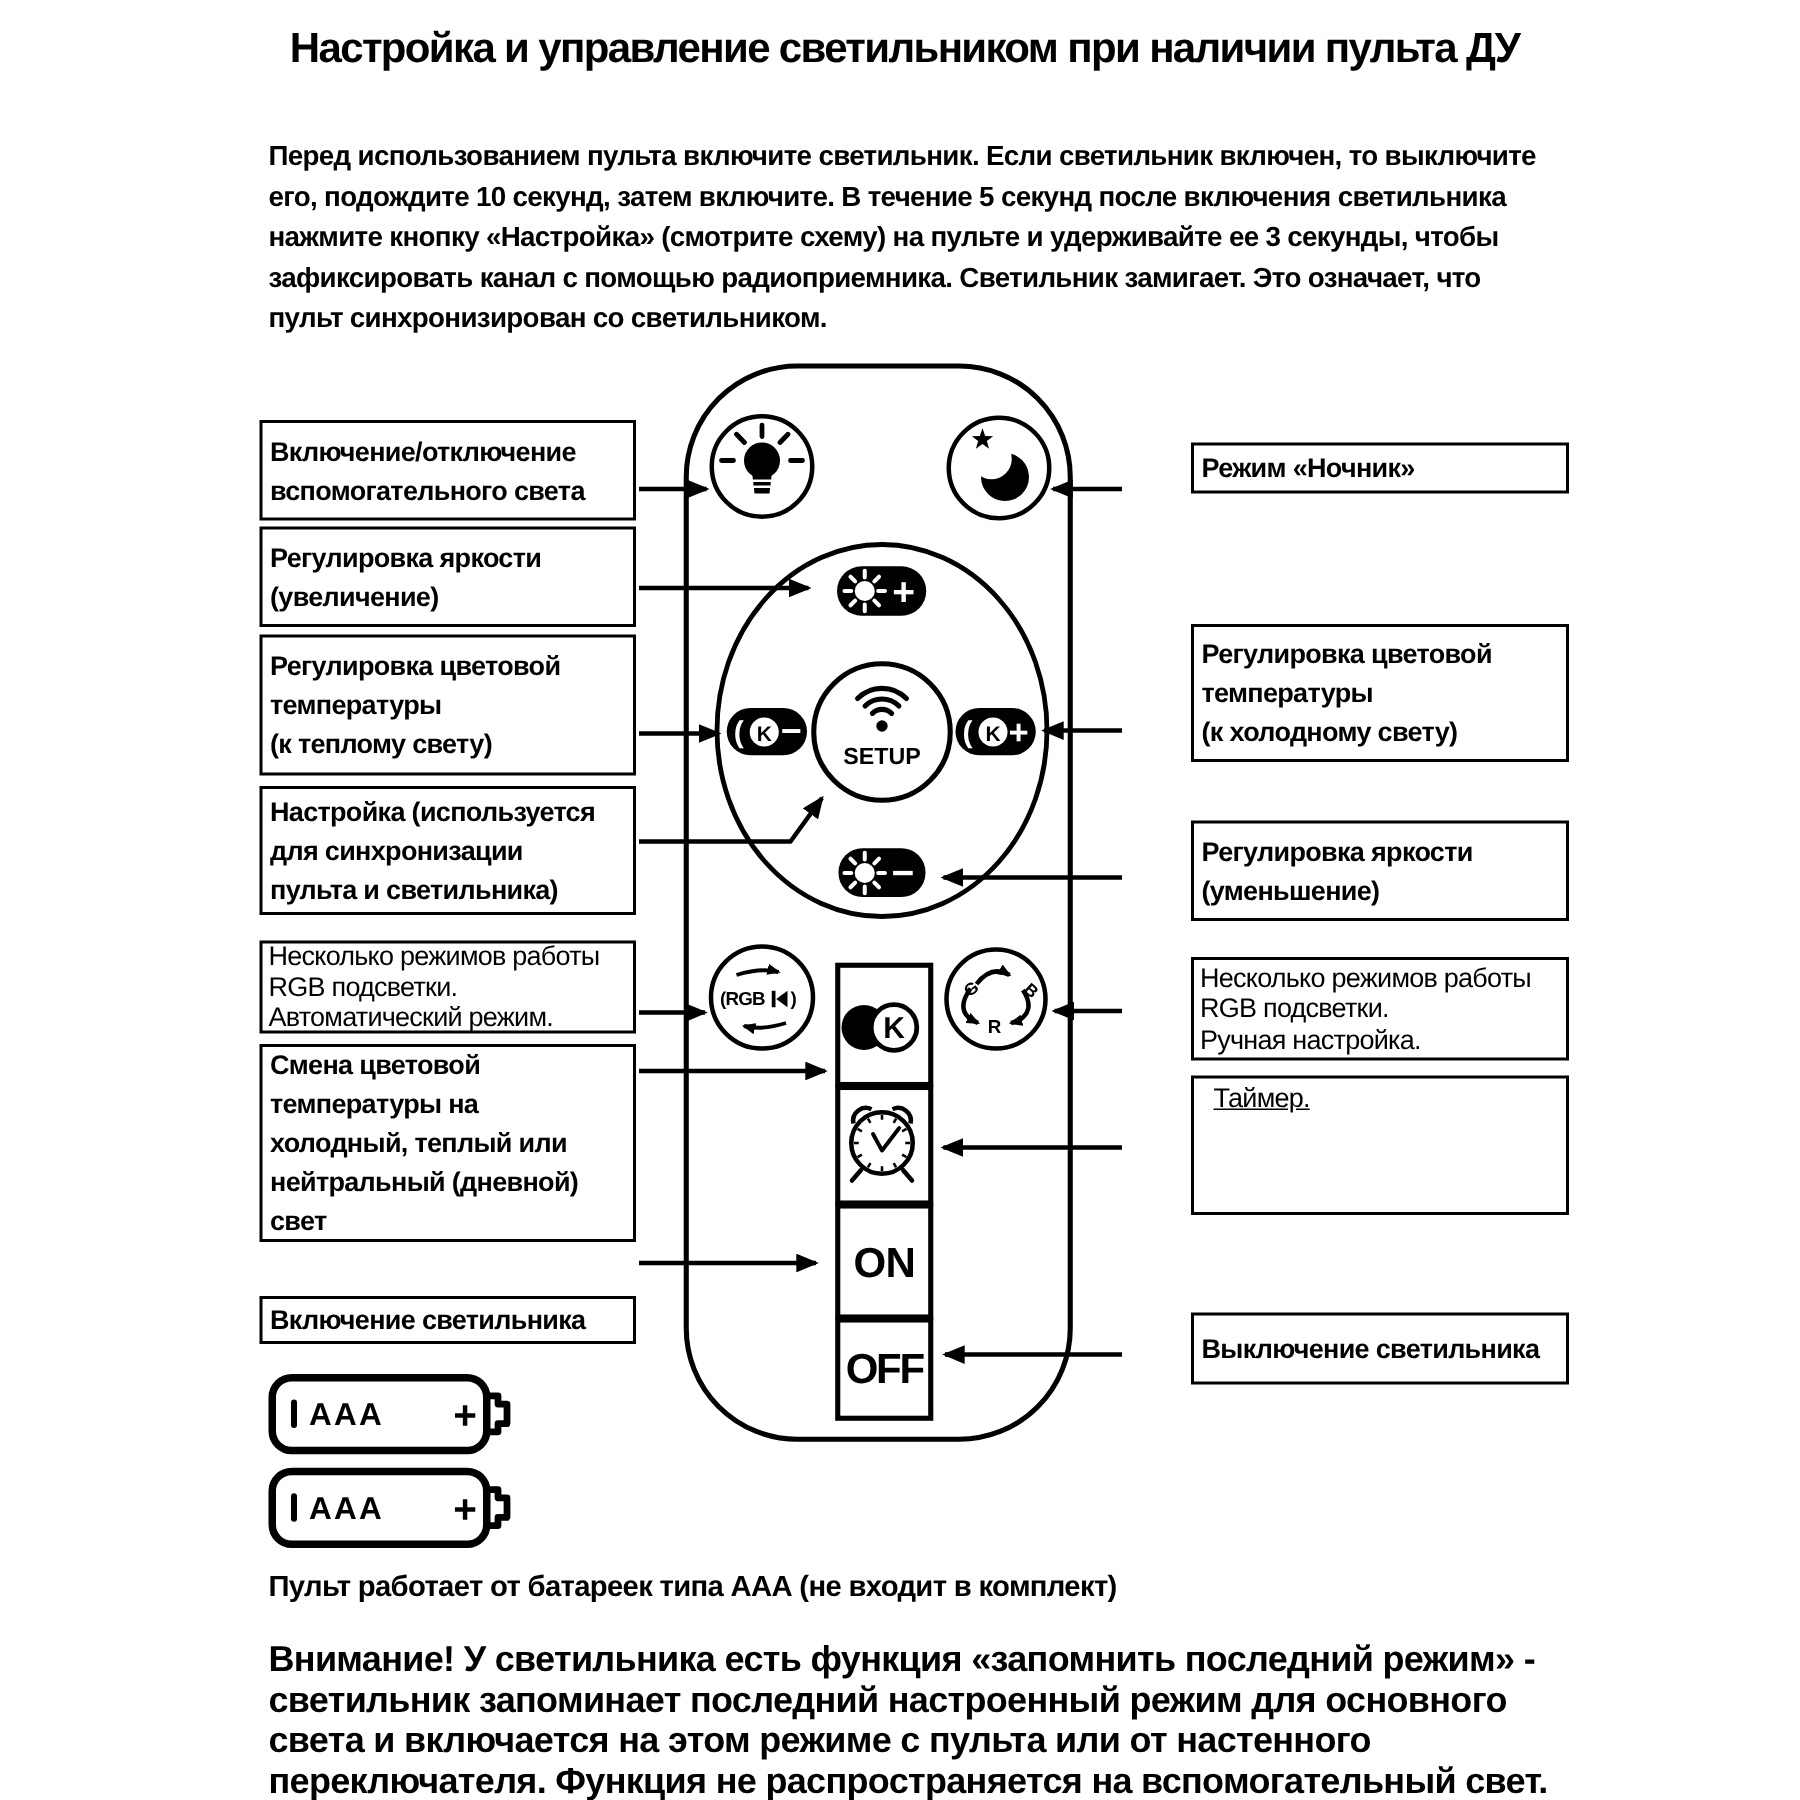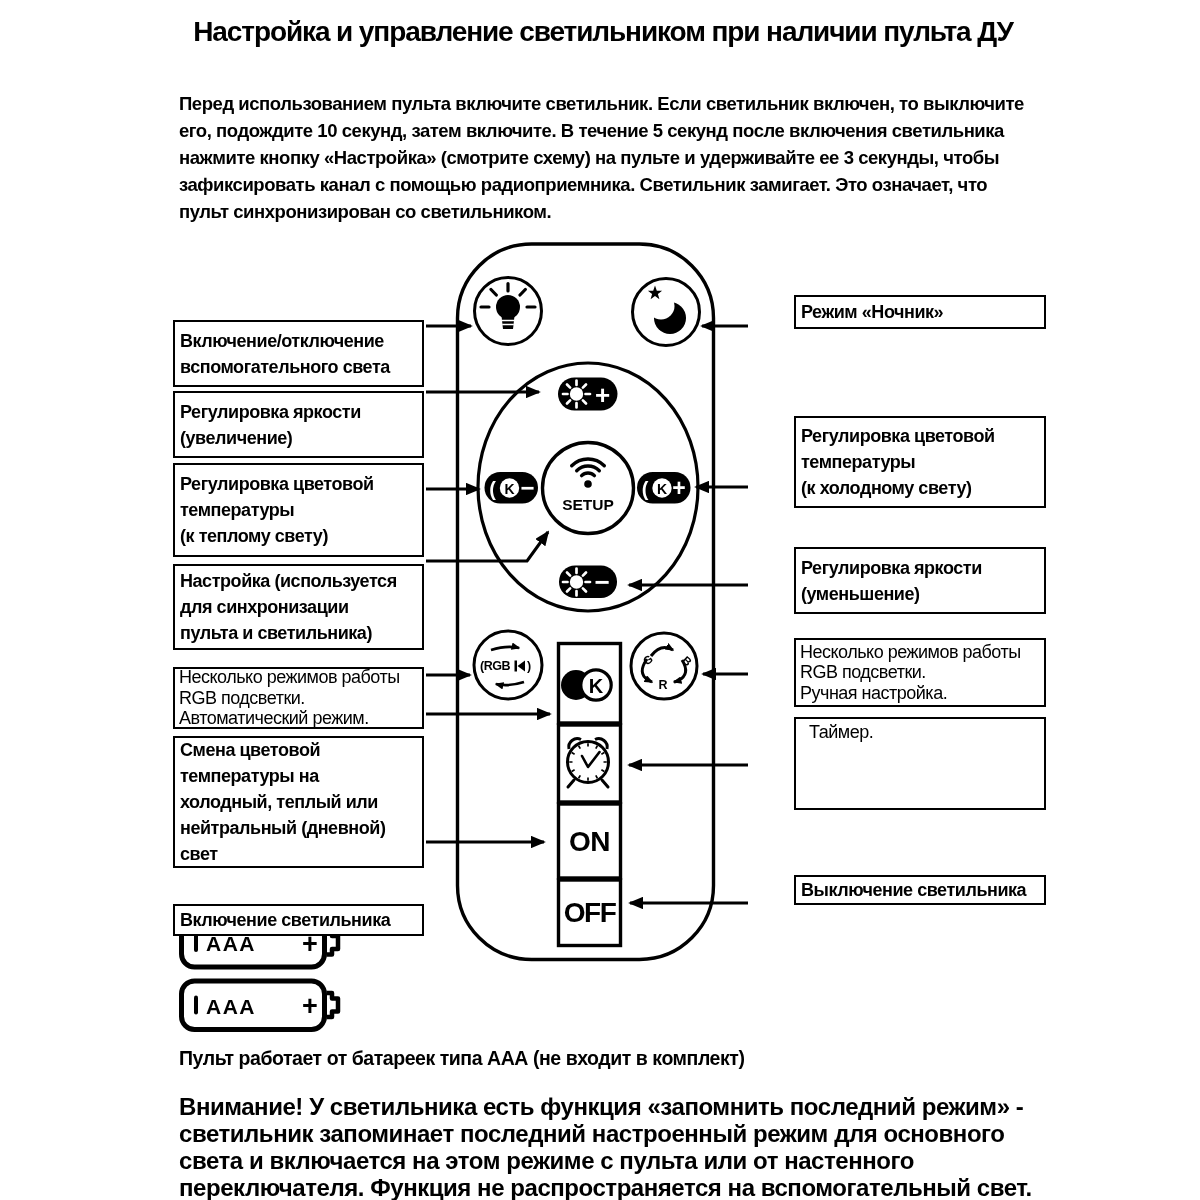--- a/index.html
+++ b/index.html
@@ -10,36 +10,36 @@
   .para{position:absolute;margin:6px;font-weight:700;letter-spacing:-0.45px;}
   .intro{left:173px;top:84px;width:858px;font-size:18.5px;line-height:27px;}
   .battery-note{left:173px;top:1040px;width:858px;font-size:19.5px;line-height:24px;}
   .warning{left:173px;top:1087px;width:858px;font-size:24px;line-height:27px;}
   .diagram{position:absolute;left:0;top:0;}
   .co{position:absolute;box-sizing:border-box;background:#fff;border:2.5px solid #000;
       display:flex;flex-direction:column;justify-content:center;
       padding:2px 5px;font-weight:700;font-size:18px;line-height:26px;
       letter-spacing:-0.45px;white-space:pre-line;}
   .co.rg{font-weight:400;font-size:18px;line-height:20.5px;padding:1px 4px;letter-spacing:-0.5px;}
-  .co.top{justify-content:flex-start;padding:3px 20px 0 13px;}
-  .L{left:173px;width:251px;margin-top:40px;}
+  .co.top{justify-content:flex-start;padding:3px 20px 0 13px;text-decoration:underline;}
+  .L{left:173px;width:251px;}
   .R{left:794px;width:252px;}
   .L1{top:280px;height:67px}
   .L2{top:351px;height:67px}
   .L3{top:423px;height:94px}
   .L4{top:524px;height:86px}
   .L5{top:627px;height:62px}
   .L6{top:696px;height:132px}
   .L7{top:864px;height:32px}
   .R1{top:295px;height:34px}
   .R2{top:416px;height:92px}
   .R3{top:547px;height:67px}
   .R4{top:638px;height:69px}
   .R5{top:717px;height:93px}
-  .R6{top:875px;height:30px}
+  .R6{top:875px;height:48px}
   svg text{font-family:"Liberation Sans",sans-serif;}
 </style>
 </head>
 <body>
 
 <div class="page">
 
   <h1 class="title">Настройка и управление светильником при наличии пульта ДУ</h1>
   <p class="para intro">Перед использованием пульта включите светильник. Если светильник включен, то выключите его, подождите 10 секунд, затем включите. В течение 5 секунд после включения светильника нажмите кнопку «Настройка» (смотрите схему) на пульте и удерживайте ее 3 секунды, чтобы зафиксировать канал с помощью радиоприемника. Светильник замигает. Это означает, что пульт синхронизирован со светильником.</p>
 

